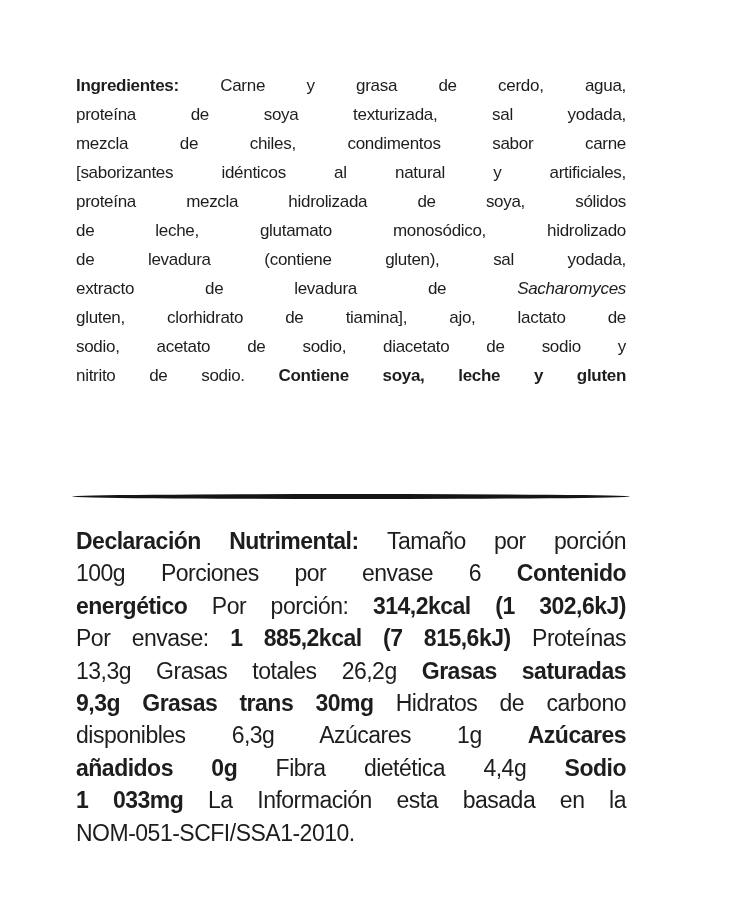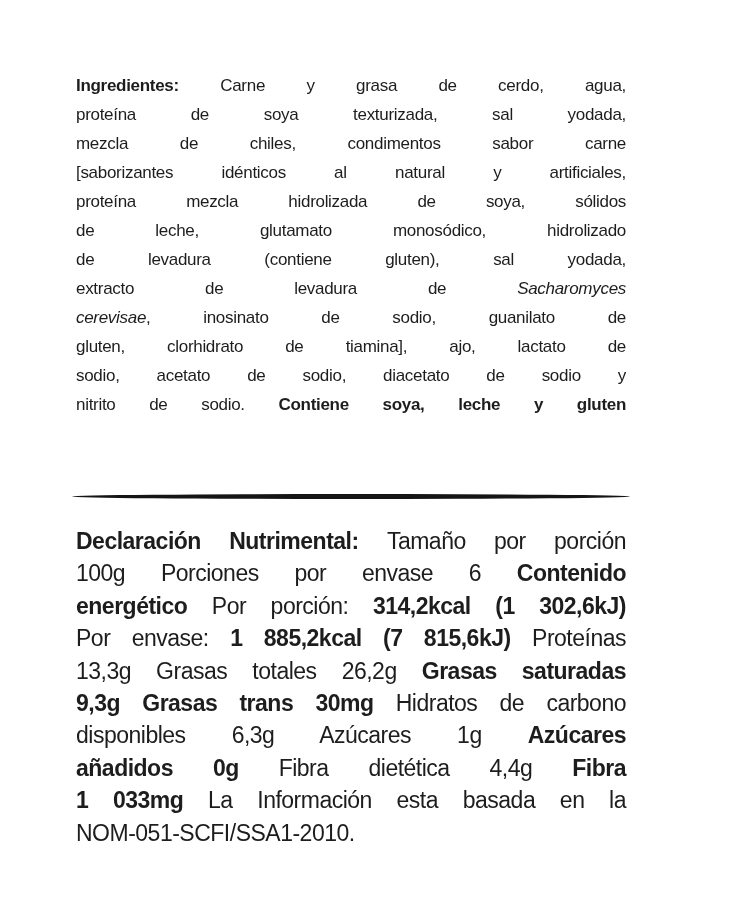--- a/index.html
+++ b/index.html
@@ -60,34 +60,33 @@
 
   <section class="para para-ingredients">
       <div class="line"><span class="seg-b">Ingredientes: </span><span class="seg-r">Carne y grasa de cerdo, agua,</span></div>
       <div class="line"><span class="seg-r">proteína de soya texturizada, sal yodada,</span></div>
       <div class="line"><span class="seg-r">mezcla de chiles, condimentos sabor carne</span></div>
       <div class="line"><span class="seg-r">[saborizantes idénticos al natural y artificiales,</span></div>
       <div class="line"><span class="seg-r">proteína mezcla hidrolizada de soya, sólidos</span></div>
       <div class="line"><span class="seg-r">de leche, glutamato monosódico, hidrolizado</span></div>
       <div class="line"><span class="seg-r">de levadura (contiene gluten), sal yodada,</span></div>
       <div class="line"><span class="seg-r">extracto de levadura de </span><span class="seg-i">Sacharomyces</span></div>
-      <div class="line"><span class="seg-i">cerevisae</span><span class="seg-r">, inosinato de sodio, guanilato de</span></div>
       <div class="line"><span class="seg-r">gluten, clorhidrato de tiamina], ajo, lactato de</span></div>
       <div class="line"><span class="seg-r">sodio, acetato de sodio, diacetato de sodio y</span></div>
       <div class="line"><span class="seg-r">nitrito de sodio. </span><span class="seg-b">Contiene soya, leche y gluten</span></div>
     </section>
 
   <div class="divider"></div>
 
   <section class="para para-nutrition">
       <div class="line"><span class="seg-b">Declaración Nutrimental: </span><span class="seg-r">Tamaño por porción</span></div>
       <div class="line"><span class="seg-r">100g Porciones por envase 6 </span><span class="seg-b">Contenido</span></div>
       <div class="line"><span class="seg-b">energético </span><span class="seg-r">Por porción: </span><span class="seg-b">314,2kcal (1 302,6kJ)</span></div>
       <div class="line"><span class="seg-r">Por envase: </span><span class="seg-b">1 885,2kcal (7 815,6kJ) </span><span class="seg-r">Proteínas</span></div>
       <div class="line"><span class="seg-r">13,3g Grasas totales 26,2g </span><span class="seg-b">Grasas saturadas</span></div>
       <div class="line"><span class="seg-b">9,3g Grasas trans 30mg </span><span class="seg-r">Hidratos de carbono</span></div>
       <div class="line"><span class="seg-r">disponibles 6,3g Azúcares 1g </span><span class="seg-b">Azúcares</span></div>
-      <div class="line"><span class="seg-b">añadidos 0g </span><span class="seg-r">Fibra dietética 4,4g </span><span class="seg-b">Fibra</span></div>
+      <div class="line"><span class="seg-b">añadidos 0g </span><span class="seg-r">Fibra dietética 4,4g </span><span class="seg-b">Sodio</span></div>
       <div class="line"><span class="seg-b">1 033mg </span><span class="seg-r">La Información esta basada en la</span></div>
       <div class="line last"><span class="seg-r">NOM-051-SCFI/SSA1-2010.</span></div>
     </section>
 
 </div>
 
 </body></html>

